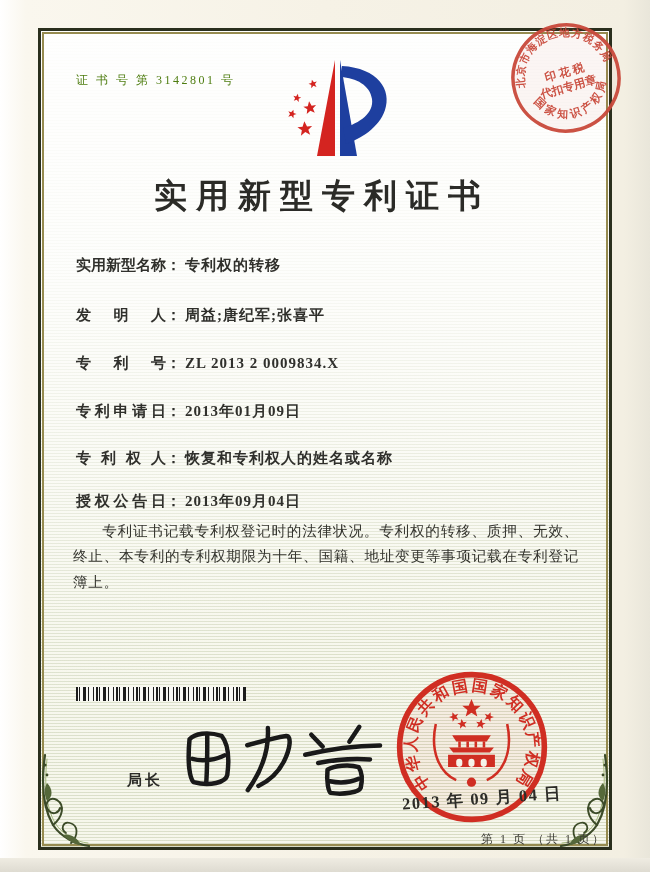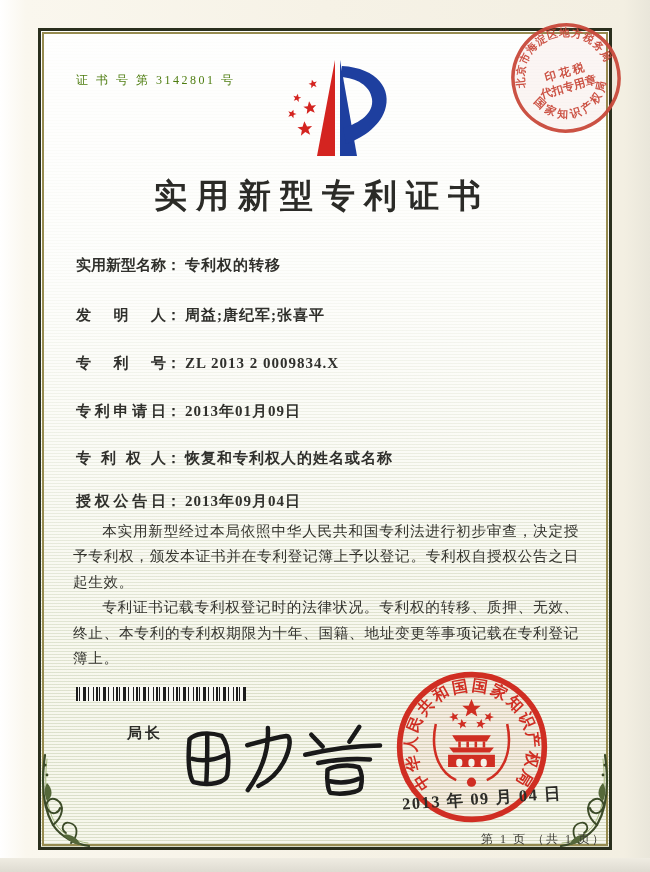--- a/index.html
+++ b/index.html
@@ -24,21 +24,21 @@
          letter-spacing:9px;color:#2b2b27;}
   .field{left:76px;font-size:15px;font-weight:bold;color:#30302c;white-space:nowrap;}
   .f-label{display:inline-block;width:6em;text-align:justify;text-align-last:justify;}
   .f-value{margin-left:4px;letter-spacing:1px;}
   .body-text{left:73px;top:519px;width:506px;font-size:14.6px;line-height:25.4px;
              color:#34342e;text-align:justify;}
   .body-text p{margin:0;text-indent:2em;letter-spacing:0.6px;}
   .barcode{left:76px;top:687px;width:170px;height:14px;
     background:repeating-linear-gradient(90deg,#1c1c1c 0 2px,#f8f8f4 2px 3px,#1c1c1c 3px 4px,#f8f8f4 4px 7px,#1c1c1c 7px 10px,#f8f8f4 10px 12px,#1c1c1c 12px 13px,#f8f8f4 13px 17px,#1c1c1c 17px 18px,#f8f8f4 18px 20px);
   }
-  .signer-label{left:127px;top:724px;font-size:15px;font-weight:bold;letter-spacing:3px;color:#2d2d29;}
+  .signer-label{left:127px;top:771px;font-size:15px;font-weight:bold;letter-spacing:3px;color:#2d2d29;}
   .signature{left:178px;top:708px;transform:rotate(-3deg);}
   .tax-stamp{left:506px;top:18px;width:120px;height:120px;transform:rotate(-16deg);opacity:.95;}
   .office-seal{left:393px;top:668px;width:158px;height:158px;opacity:.96;}
   .seal-date{left:402px;top:788px;font-size:16.5px;font-weight:bold;letter-spacing:1.5px;
              color:#2c2c28;transform:rotate(-4deg);z-index:5;}
   .footer{left:38px;top:831px;width:568px;text-align:right;font-size:12px;
           letter-spacing:2px;color:#3c3c34;}
   .ornament{width:50px;height:95px;}
   .orn-r{left:559px;top:753px;}
   .orn-l{left:41px;top:753px;transform:scaleX(-1);}
@@ -101,21 +101,20 @@
   <span class="f-label">专利申请日</span><span>：</span><span class="f-value">2013年01月09日</span>
 </div>
 <div class="abs field" style="top:449px">
   <span class="f-label">专利权人</span><span>：</span><span class="f-value">恢复和专利权人的姓名或名称</span>
 </div>
 <div class="abs field" style="top:492px">
   <span class="f-label">授权公告日</span><span>：</span><span class="f-value">2013年09月04日</span>
 </div>
 
 <div class="abs body-text">
-  <p>本实用新型经过本局依照中华人民共和国专利法进行初步审查，决定授予专利权，颁发本证书并在专利登记簿上予以登记。专利权自授权公告之日起生效。</p>
   <p>专利证书记载专利权登记时的法律状况。专利权的转移、质押、无效、终止、本专利的专利权期限为十年、国籍、地址变更等事项记载在专利登记簿上。</p>
 </div>
 
 <div class="abs barcode"></div>
 
 <div class="abs signer-label">局长</div>
 <div class="abs signature" aria-label="田力普">
   <svg width="215" height="92" viewBox="0 0 240 100" fill="none" stroke="#191919" stroke-width="5" stroke-linecap="round" stroke-linejoin="round">
     <path d="M14,28 C10,55 12,72 16,76 C34,82 52,78 54,70 C58,48 56,34 50,26 C34,20 20,22 14,28 Z"></path>
     <path d="M16,50 C28,54 44,52 52,48"></path>

